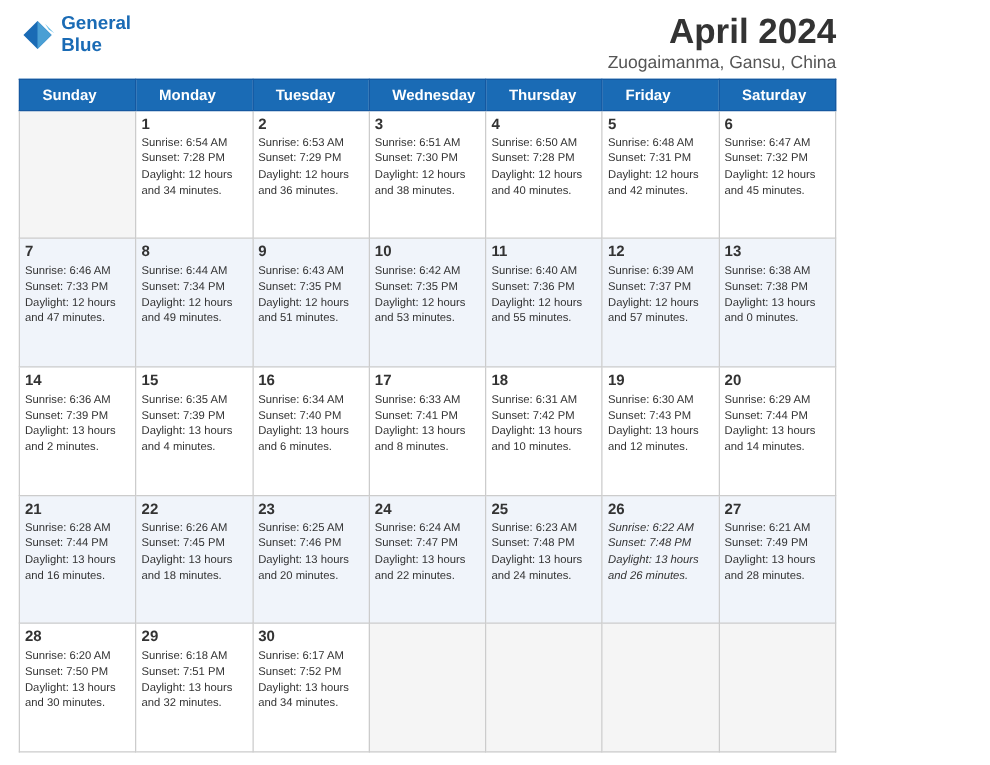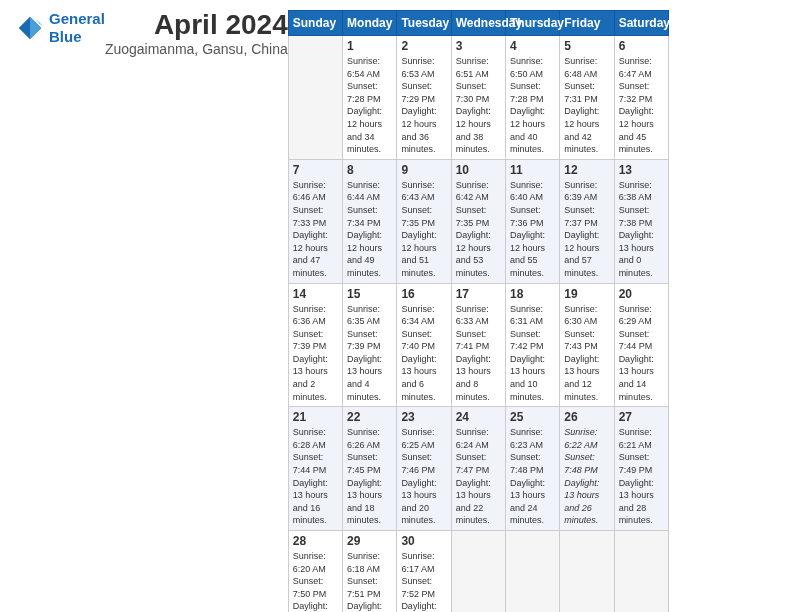--- a/index.html
+++ b/index.html
@@ -8,21 +8,21 @@
       background: #fff;
       width: 792px;
       height: 612px;
       overflow: hidden;
     }
     .page {
       width: 684px;
       height: 612px;
       padding: 10px 15px;
       display: flex;
-      flex-direction: row;
+      flex-direction: column;
     }
     .header {
       display: flex;
       justify-content: space-between;
       align-items: flex-start;
       margin-bottom: 6px;
     }
     .logo {
       display: flex;
       align-items: center;
@@ -58,21 +58,21 @@
       border: 1px solid #ccc;
       border-collapse: collapse;
       width: 100%;
       table-layout: fixed;
     }
     .calendar th {
       background: #1a6bb5;
       color: #fff;
       font-size: 12px;
       font-weight: bold;
-      padding: 5px 4px;
+      padding: 5px 18px;
       text-align: left;
       border: 1px solid #1558a0;
     }
     .calendar td {
       border: 1px solid #ccc;
       vertical-align: top;
       padding: 3px 4px;
       font-size: 9.5px;
       color: #333;
       background: #fff;

